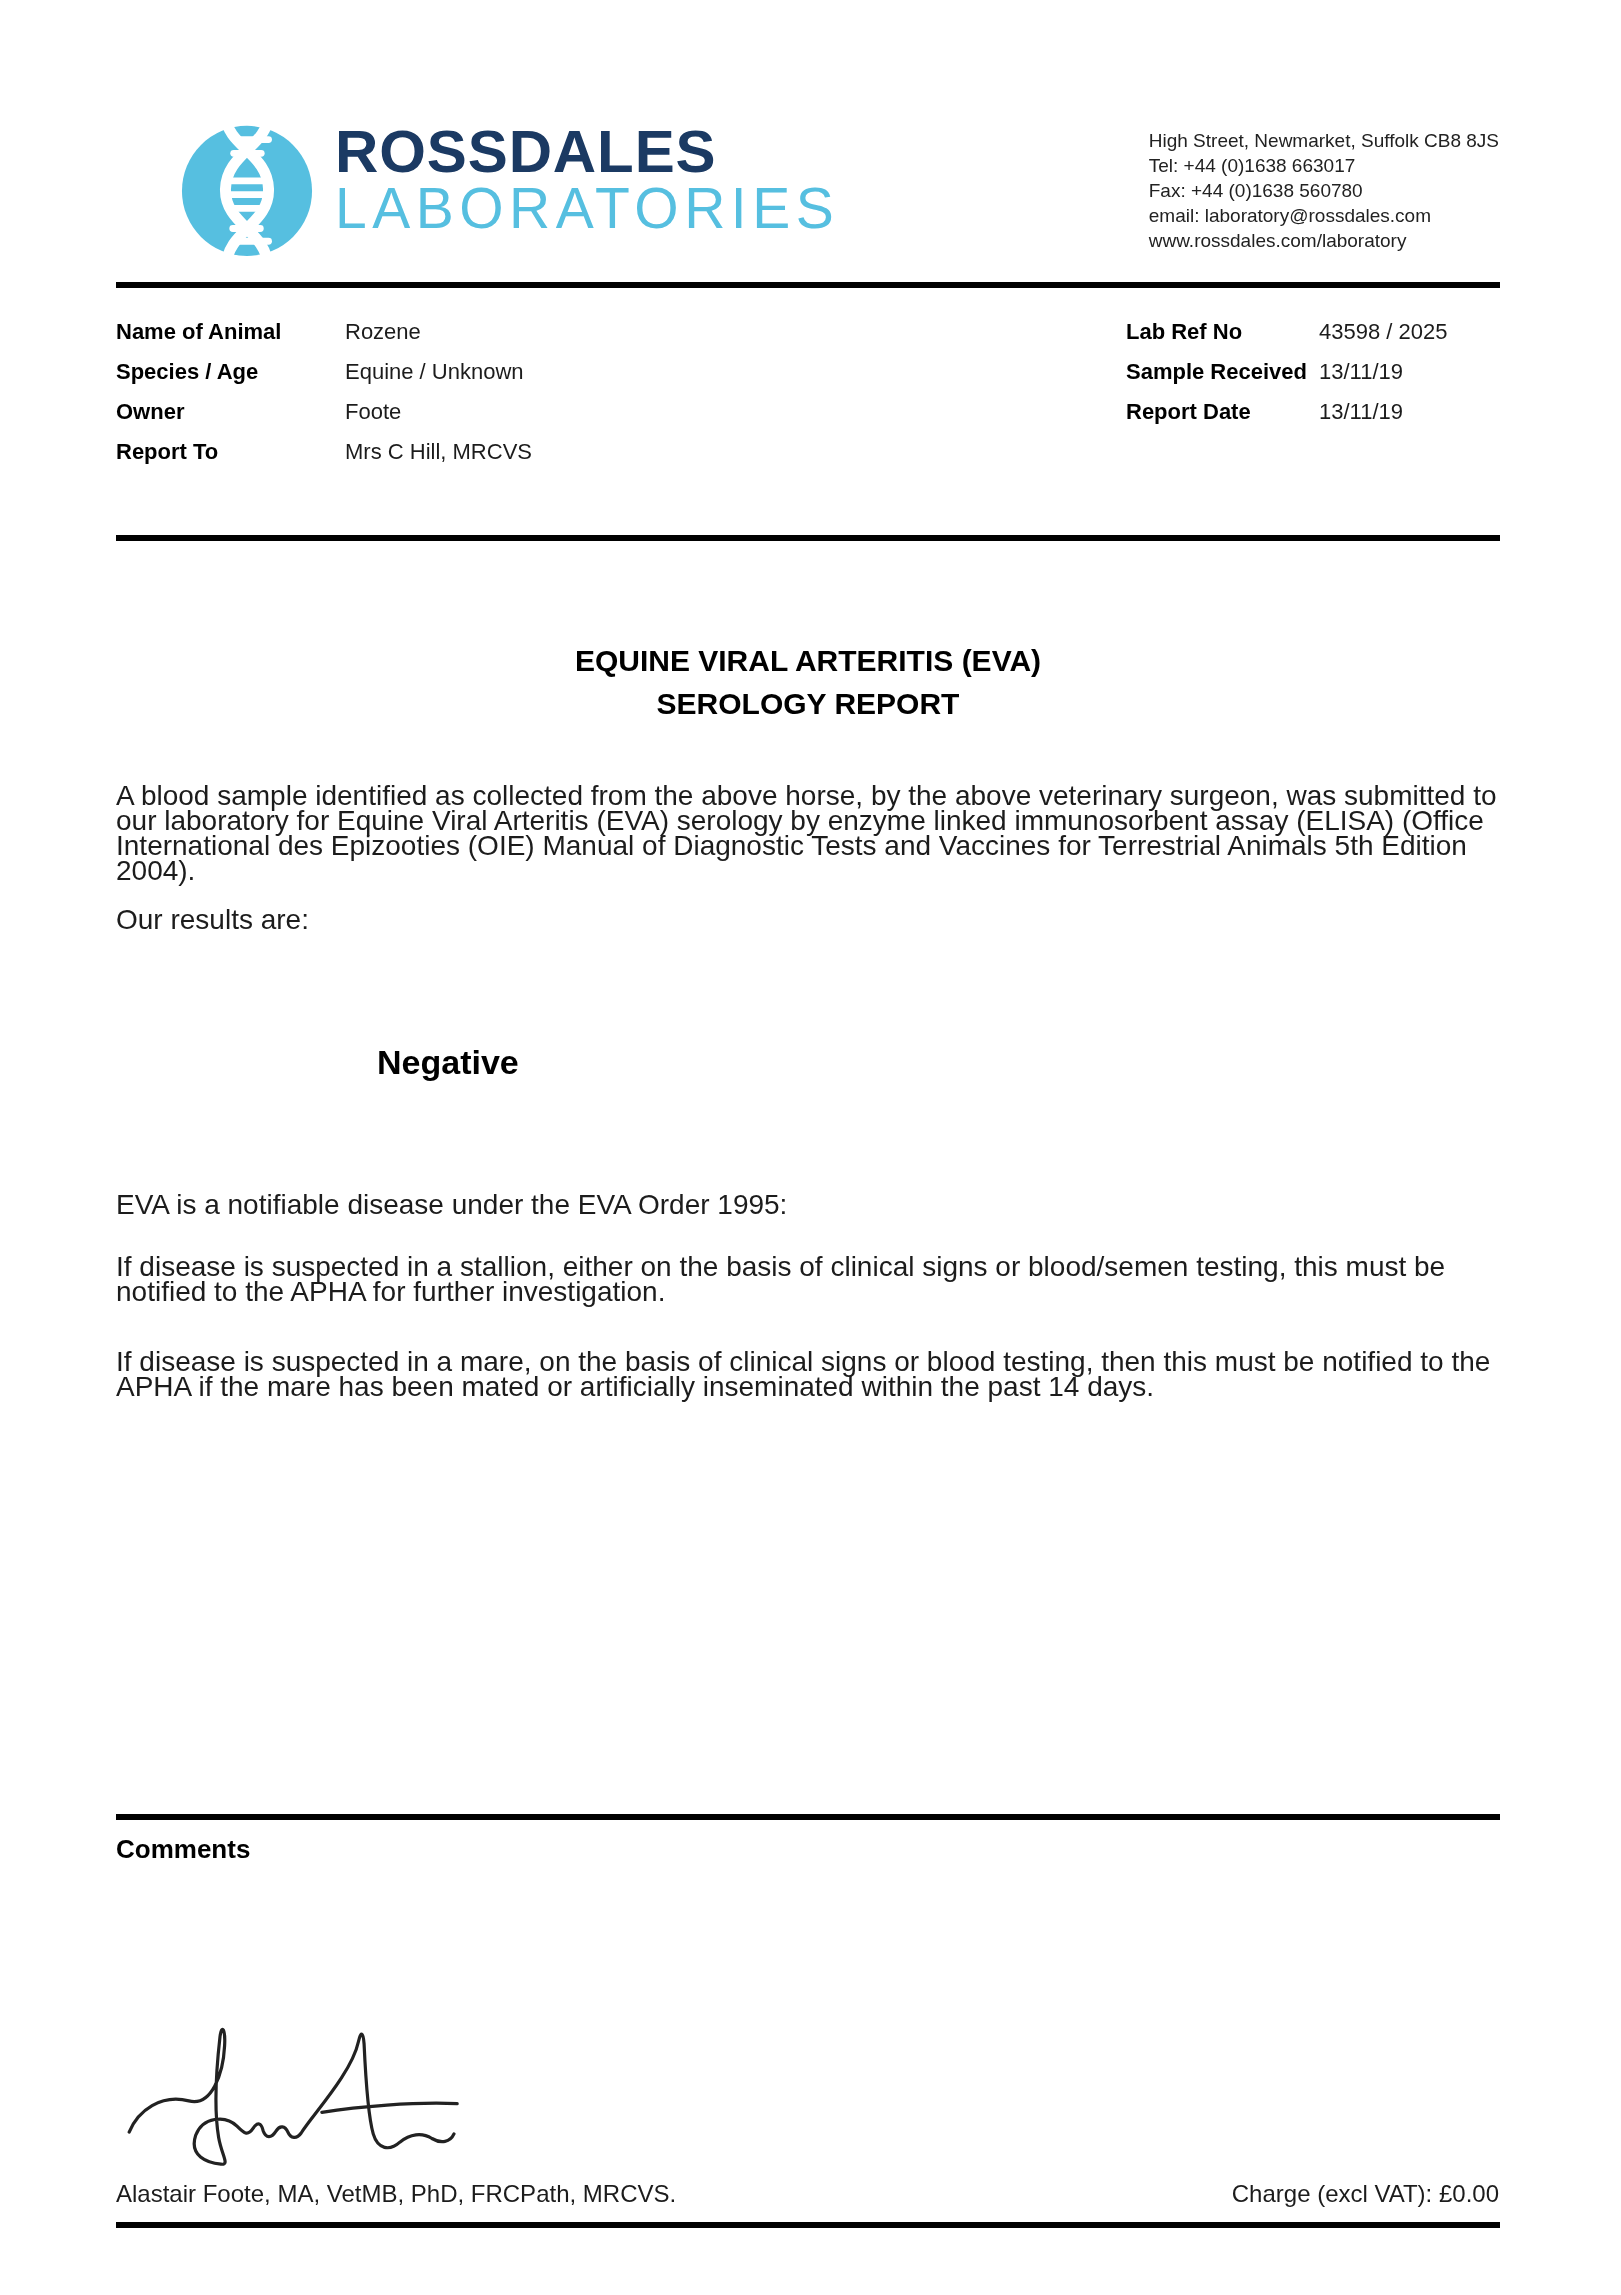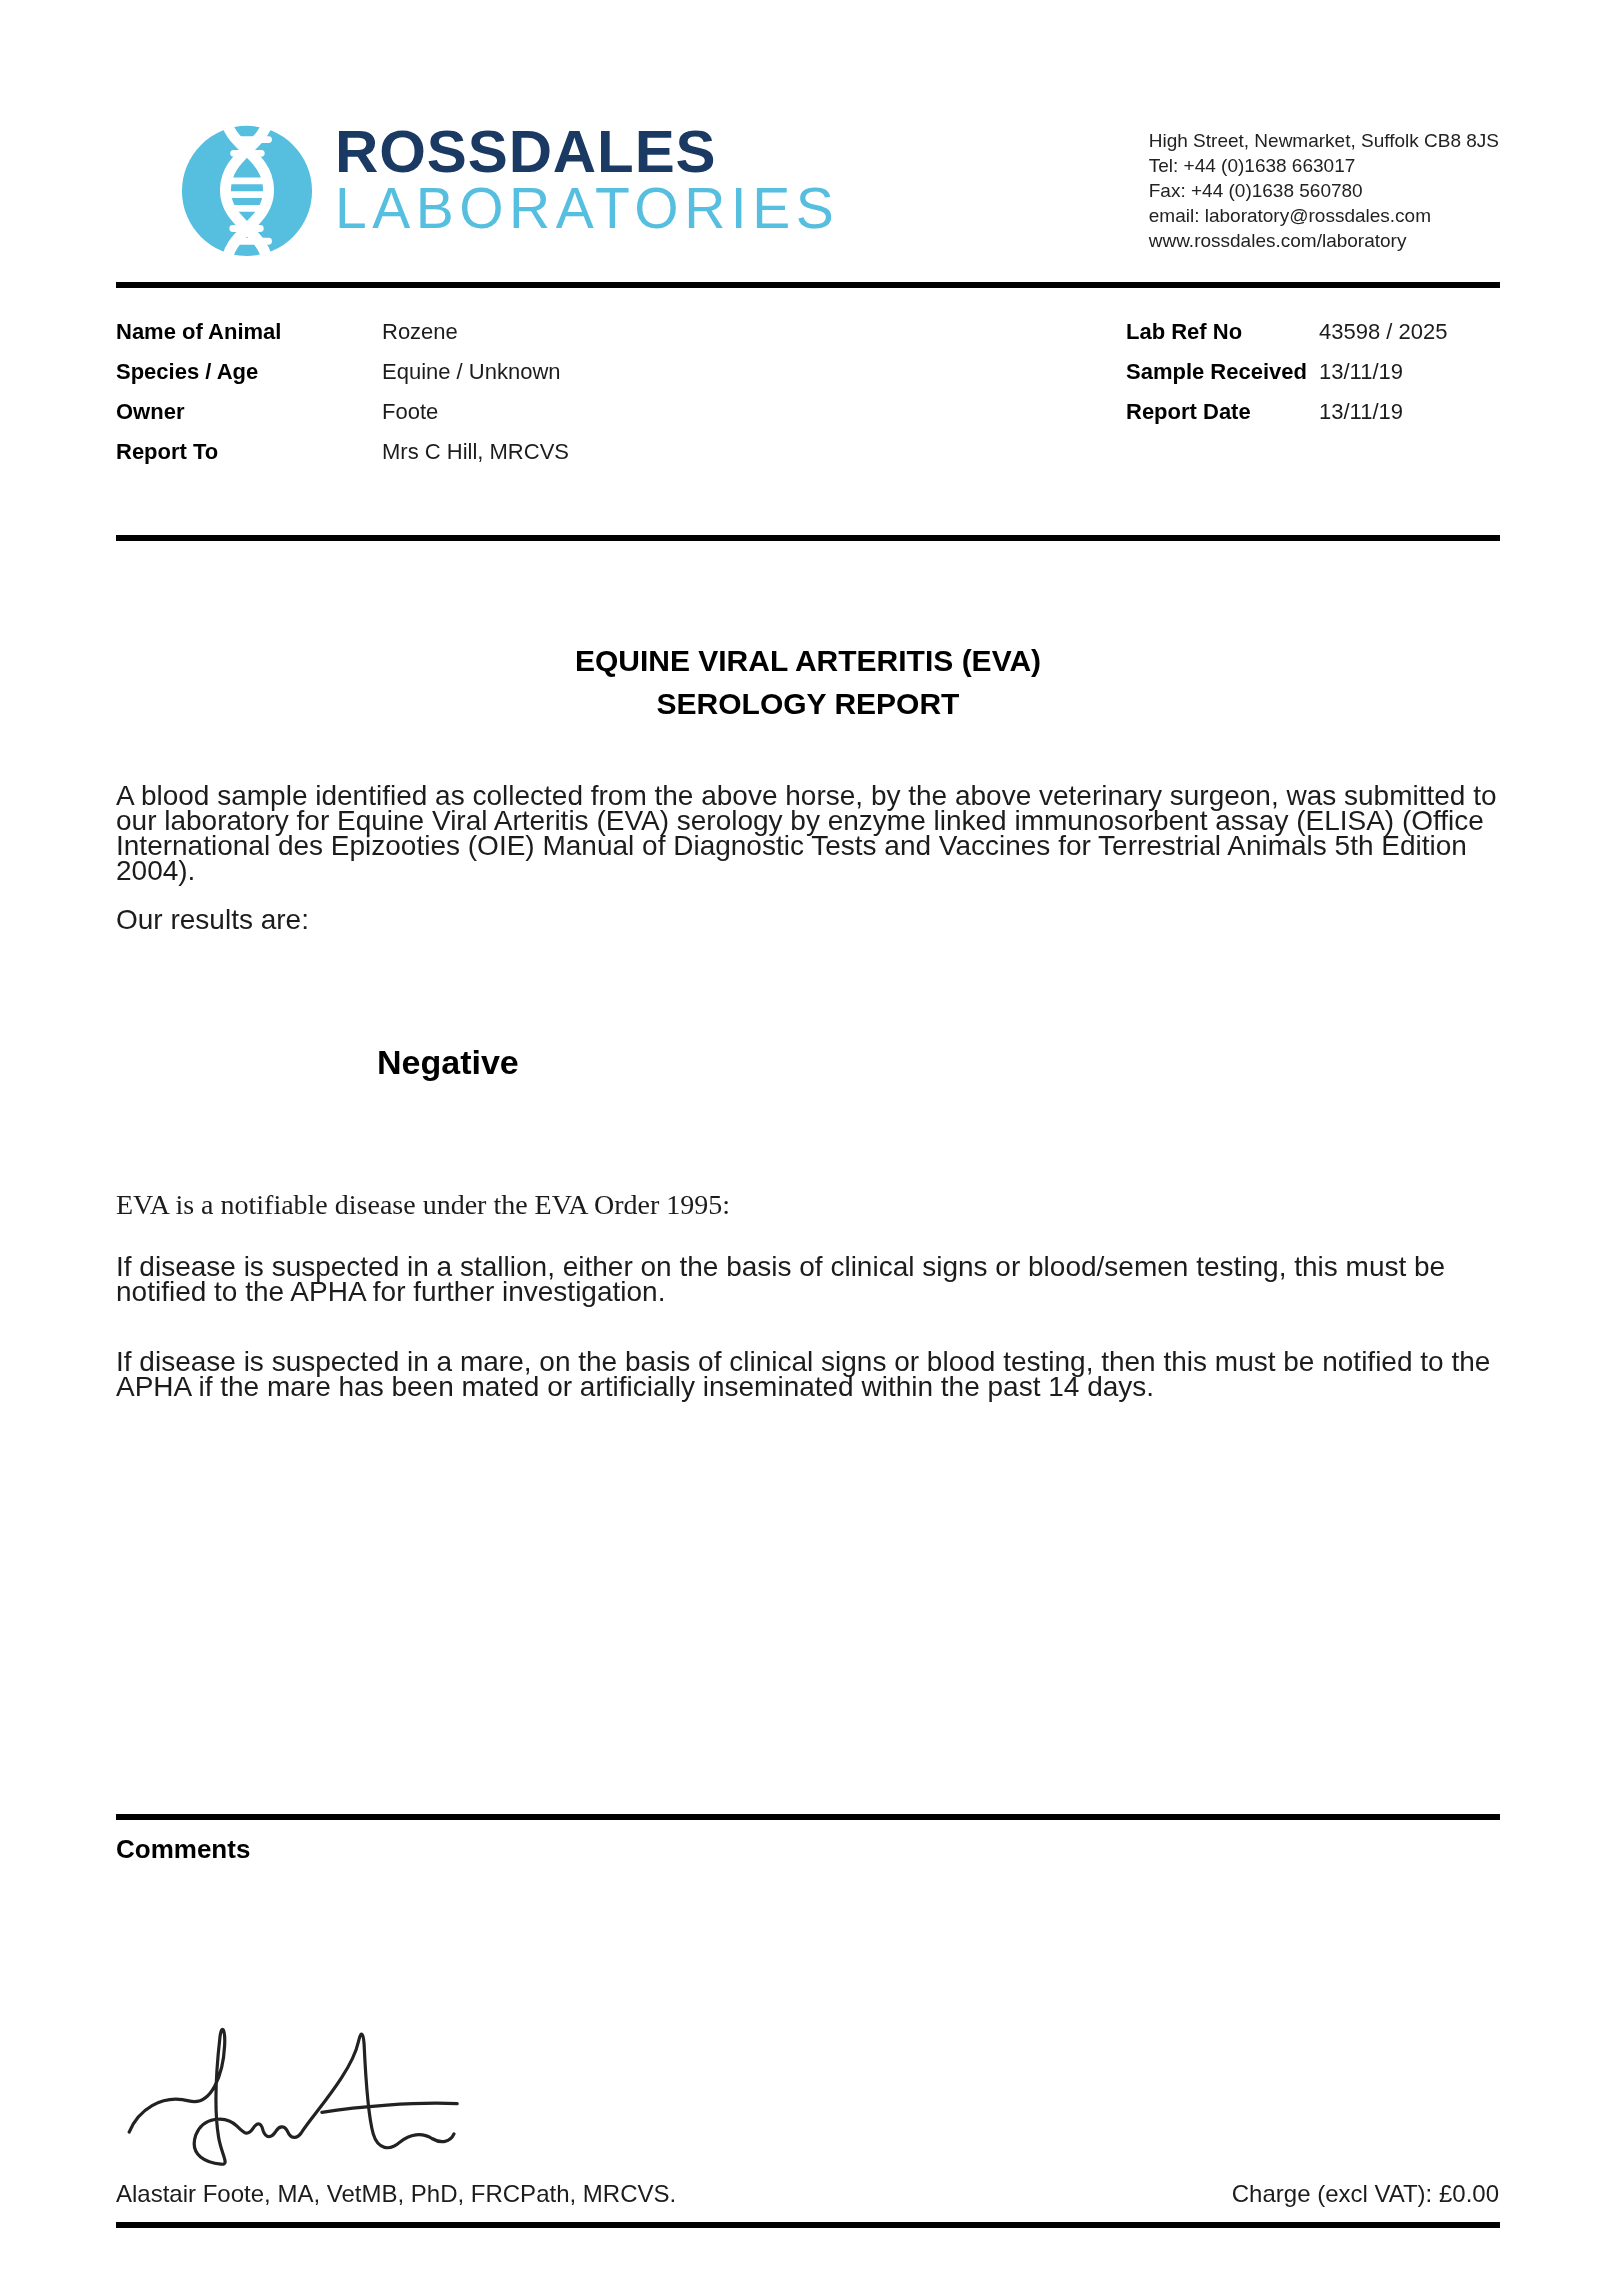--- a/index.html
+++ b/index.html
@@ -34,38 +34,38 @@
   .rule-header   { top: 282px; }
   .rule-details  { top: 535px; }
   .rule-comments { top: 1814px; }
   .rule-bottom   { top: 2222px; }
 
   
   .details { position: absolute; left: 116px; top: 318px; width: 1384px; font-size: 22px; line-height: 27.5px; }
   .detail-row { position: relative; height: 40px; }
   .detail-row.last { height: auto; }
   .d-label  { position: absolute; left: 0;      font-weight: 700; color: #000; white-space: nowrap; }
-  .d-value  { position: absolute; left: 229px;  color: #1c1c1c; white-space: nowrap; margin-left: 37px; }
+  .d-value  { position: absolute; left: 229px;  color: #1c1c1c; white-space: nowrap; }
   .d-label2 { position: absolute; left: 1010px; font-weight: 700; color: #000; white-space: nowrap; }
   .d-value2 { position: absolute; left: 1203px; color: #1c1c1c; white-space: nowrap; }
   .d-value.multiline { white-space: normal; width: 1155px; }
 
   
   .title-block {
     position: absolute; left: 116px; top: 617px; width: 1384px;
     text-align: center; font-weight: 700; font-size: 30px; line-height: 43px; color: #000; margin-top: 22px;
   }
   .para { position: absolute; left: 116px; width: 1384px; font-size: 28px; line-height: 25px; color: #1c1c1c; }
   .para-intro    { top: 783px; }
   .para-results  { top: 907px; }
   .result-value  {
     position: absolute; left: 377px; top: 1043px;
     font-size: 34px; font-weight: 700; color: #000; white-space: nowrap;
   }
-  .para-notifiable { top: 1192px; font-family: Liberation Serif, serif; }
+  .para-notifiable { top: 1192px; }
   .para-stallion   { top: 1254px; }
   .para-mare       { top: 1349px; }
 
   
   .comments-label { position: absolute; left: 116px; top: 1834px; font-size: 26px; font-weight: 700; color: #000; }
   .signature { position: absolute; left: 120px; top: 2018px; }
   .footer-name   { position: absolute; left: 116px;  top: 2180px; font-size: 24px; color: #1c1c1c; white-space: nowrap; }
   .footer-charge { position: absolute; right: 123px; top: 2180px; font-size: 24px; color: #1c1c1c; white-space: nowrap; }
 </style>
 </head>

